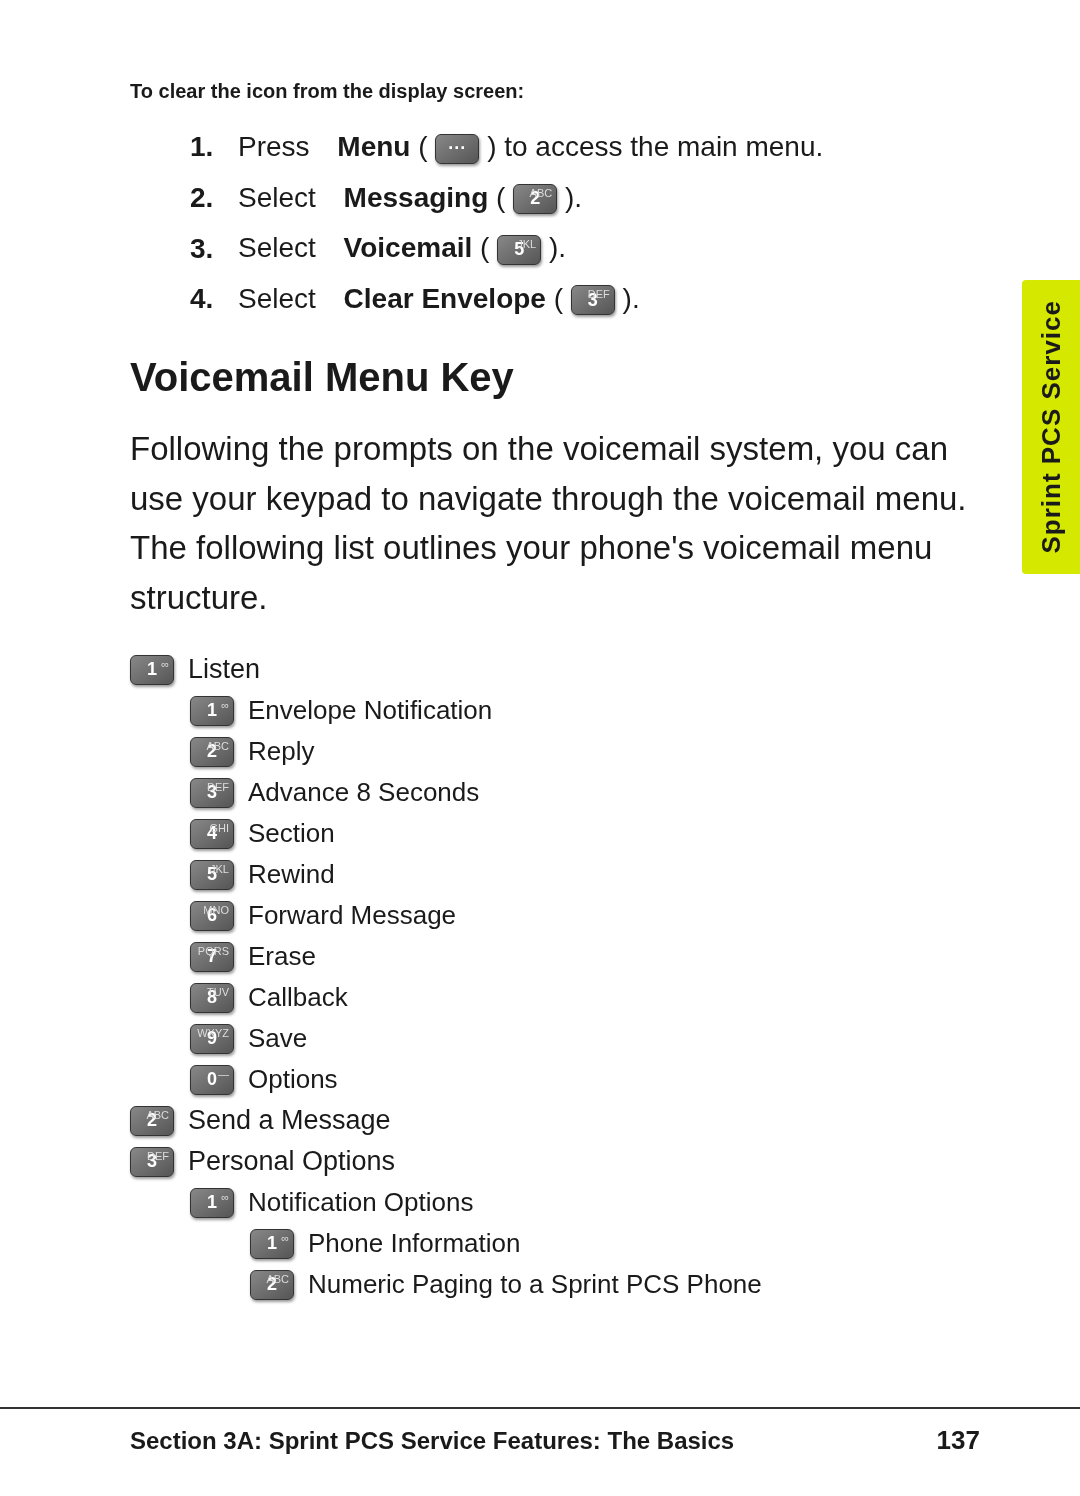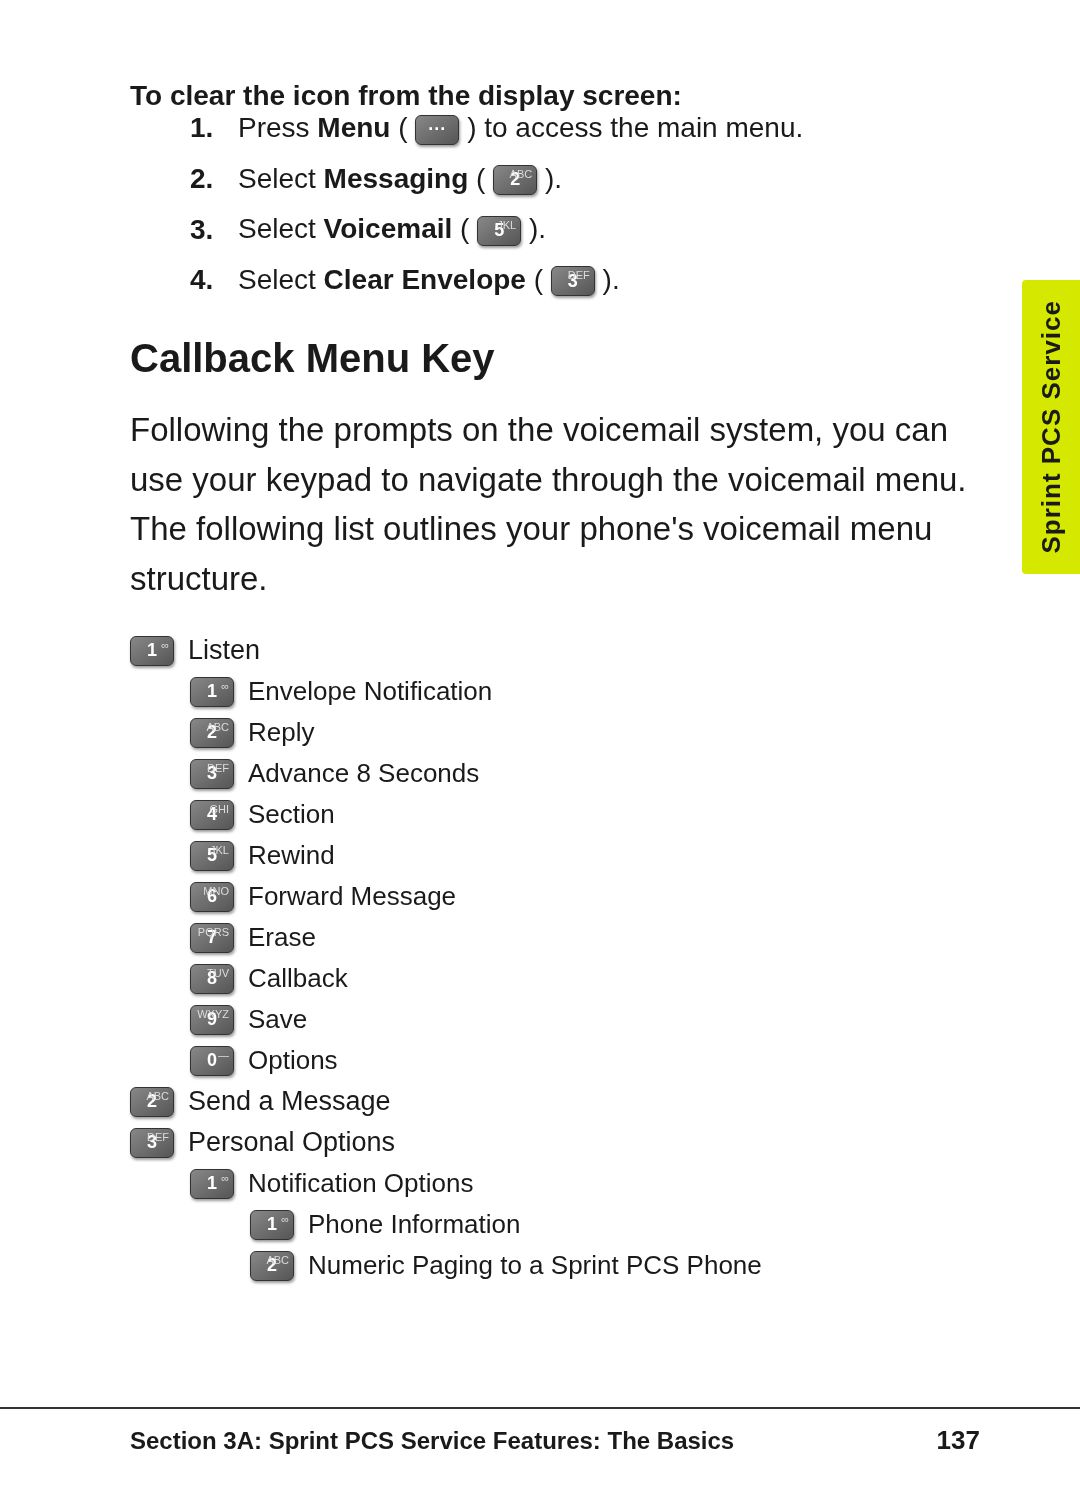--- a/index.html
+++ b/index.html
@@ -42,21 +42,22 @@
       font-size: 26px;
       font-weight: bold;
       color: #1a1a1a;
       white-space: nowrap;
       letter-spacing: 1px;
     }
 
     
     .intro-bold {
       font-weight: bold;
-      font-size: 28px;
+      font-size: 20px;
+      margin-bottom: 28px;
       display: block;
     }
 
     
     .numbered-list {
       list-style: none;
       padding-left: 60px;
       margin-bottom: 40px;
     }
 
@@ -171,20 +172,21 @@
       font-weight: bold;
     }
 
     .footer-page {
       font-size: 26px;
       font-weight: bold;
     }
 
     b {
       font-weight: bold;
+      margin-left: 20px;
     }
   </style>
 </head>
 <body>
 
 <div class="page-container">
 
   <div class="side-tab">
     <span class="side-tab-text">Sprint PCS Service</span>
   </div>
@@ -222,21 +224,21 @@
       <span class="list-num">4.</span>
       <span>Select <b>Clear Envelope</b> (
         <span class="key-btn">
           <span class="key-main">3</span>
             <span class="key-sub">DEF</span>
         </span>
       ).</span>
     </li>
   </ol>
 
-  <div class="section-heading">Callback Menu Key</div>
+  <div class="section-heading">Voicemail Menu Key</div>
 
   <p class="body-para">Following the prompts on the voicemail system, you can use your keypad to navigate through the voicemail menu. The following list outlines your phone's voicemail menu structure.</p>
 
   <div class="menu-tree">
 
     <div class="menu-item level-1">
       <span class="key-btn">
         <span class="key-main">1</span>
           <span class="key-sub">∞</span>
       </span>

